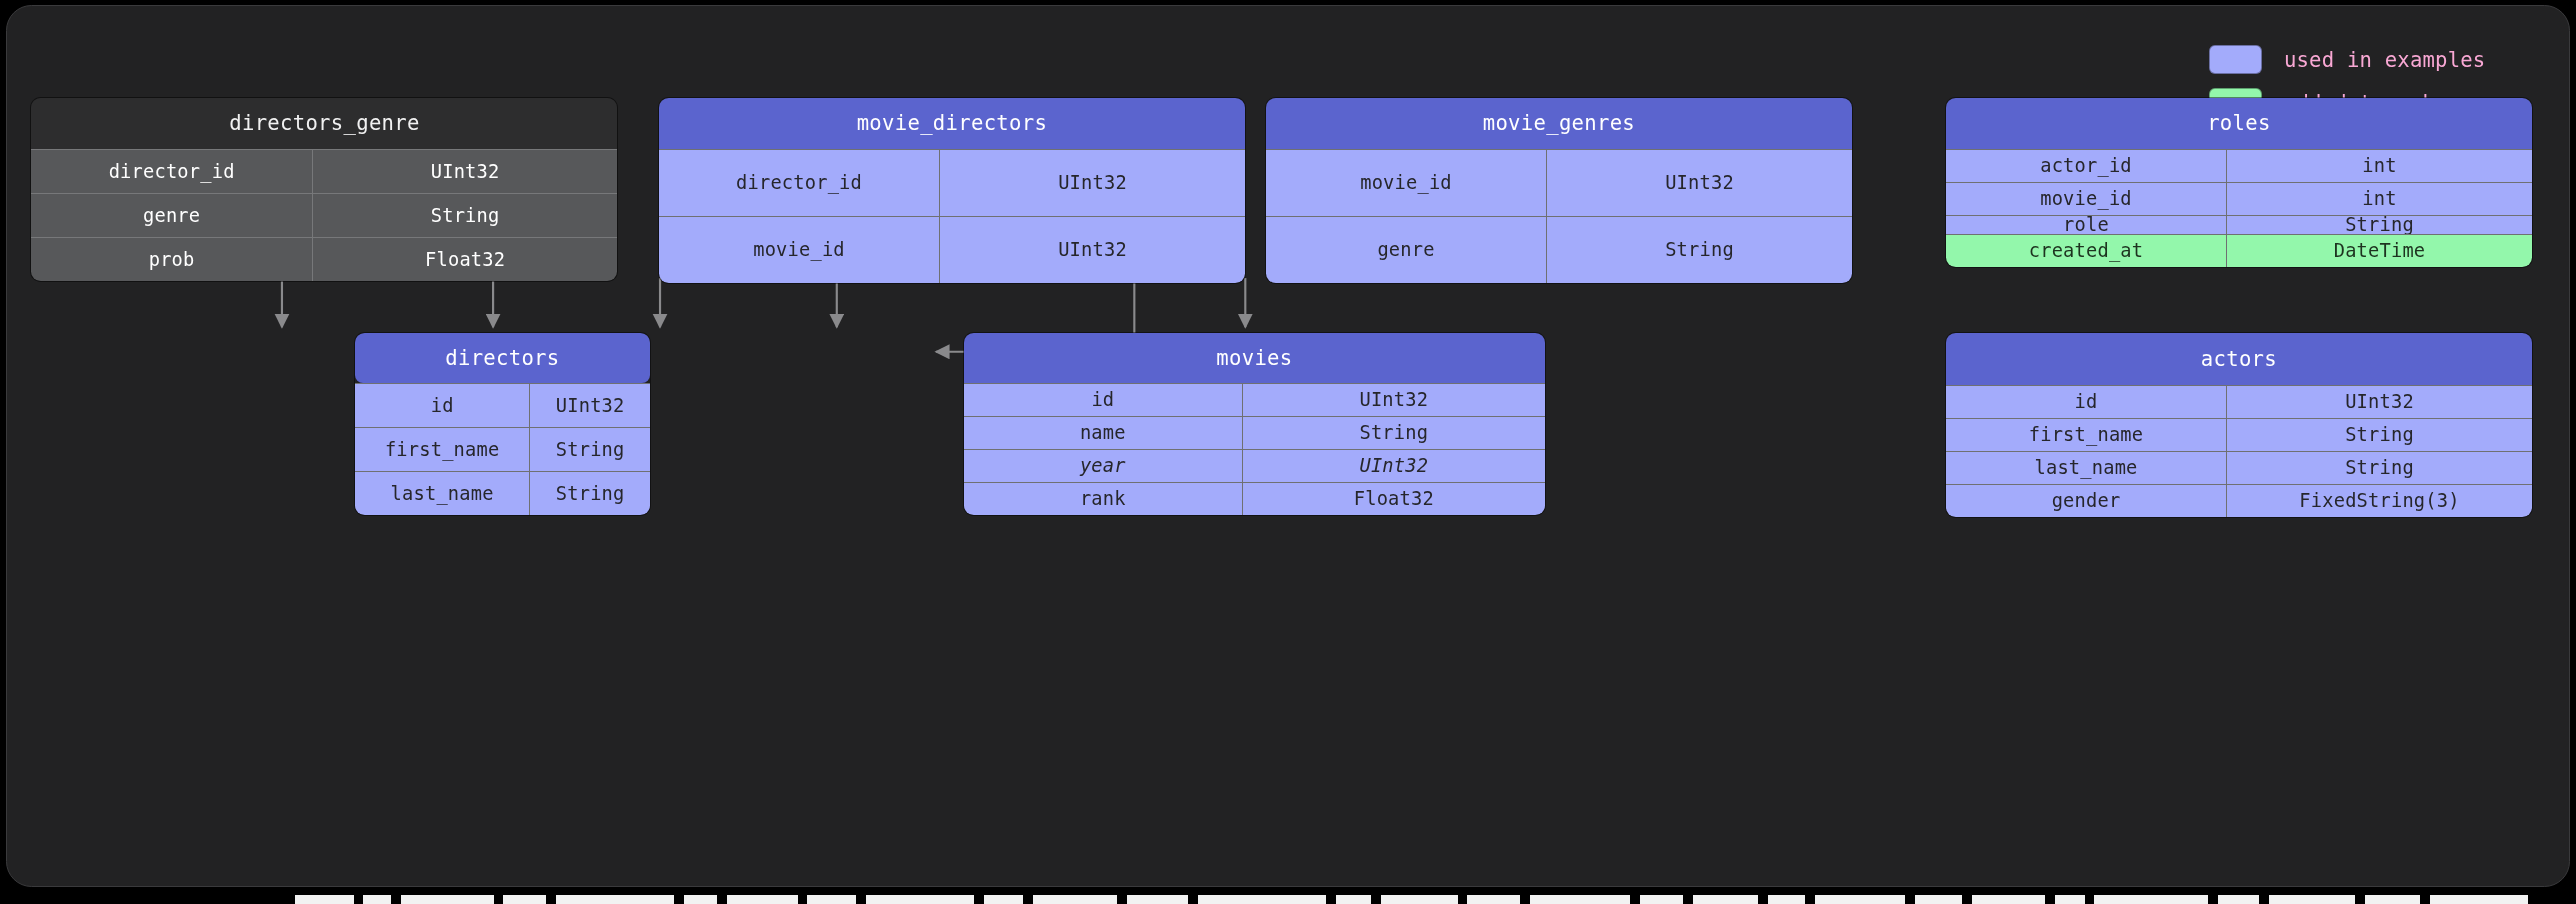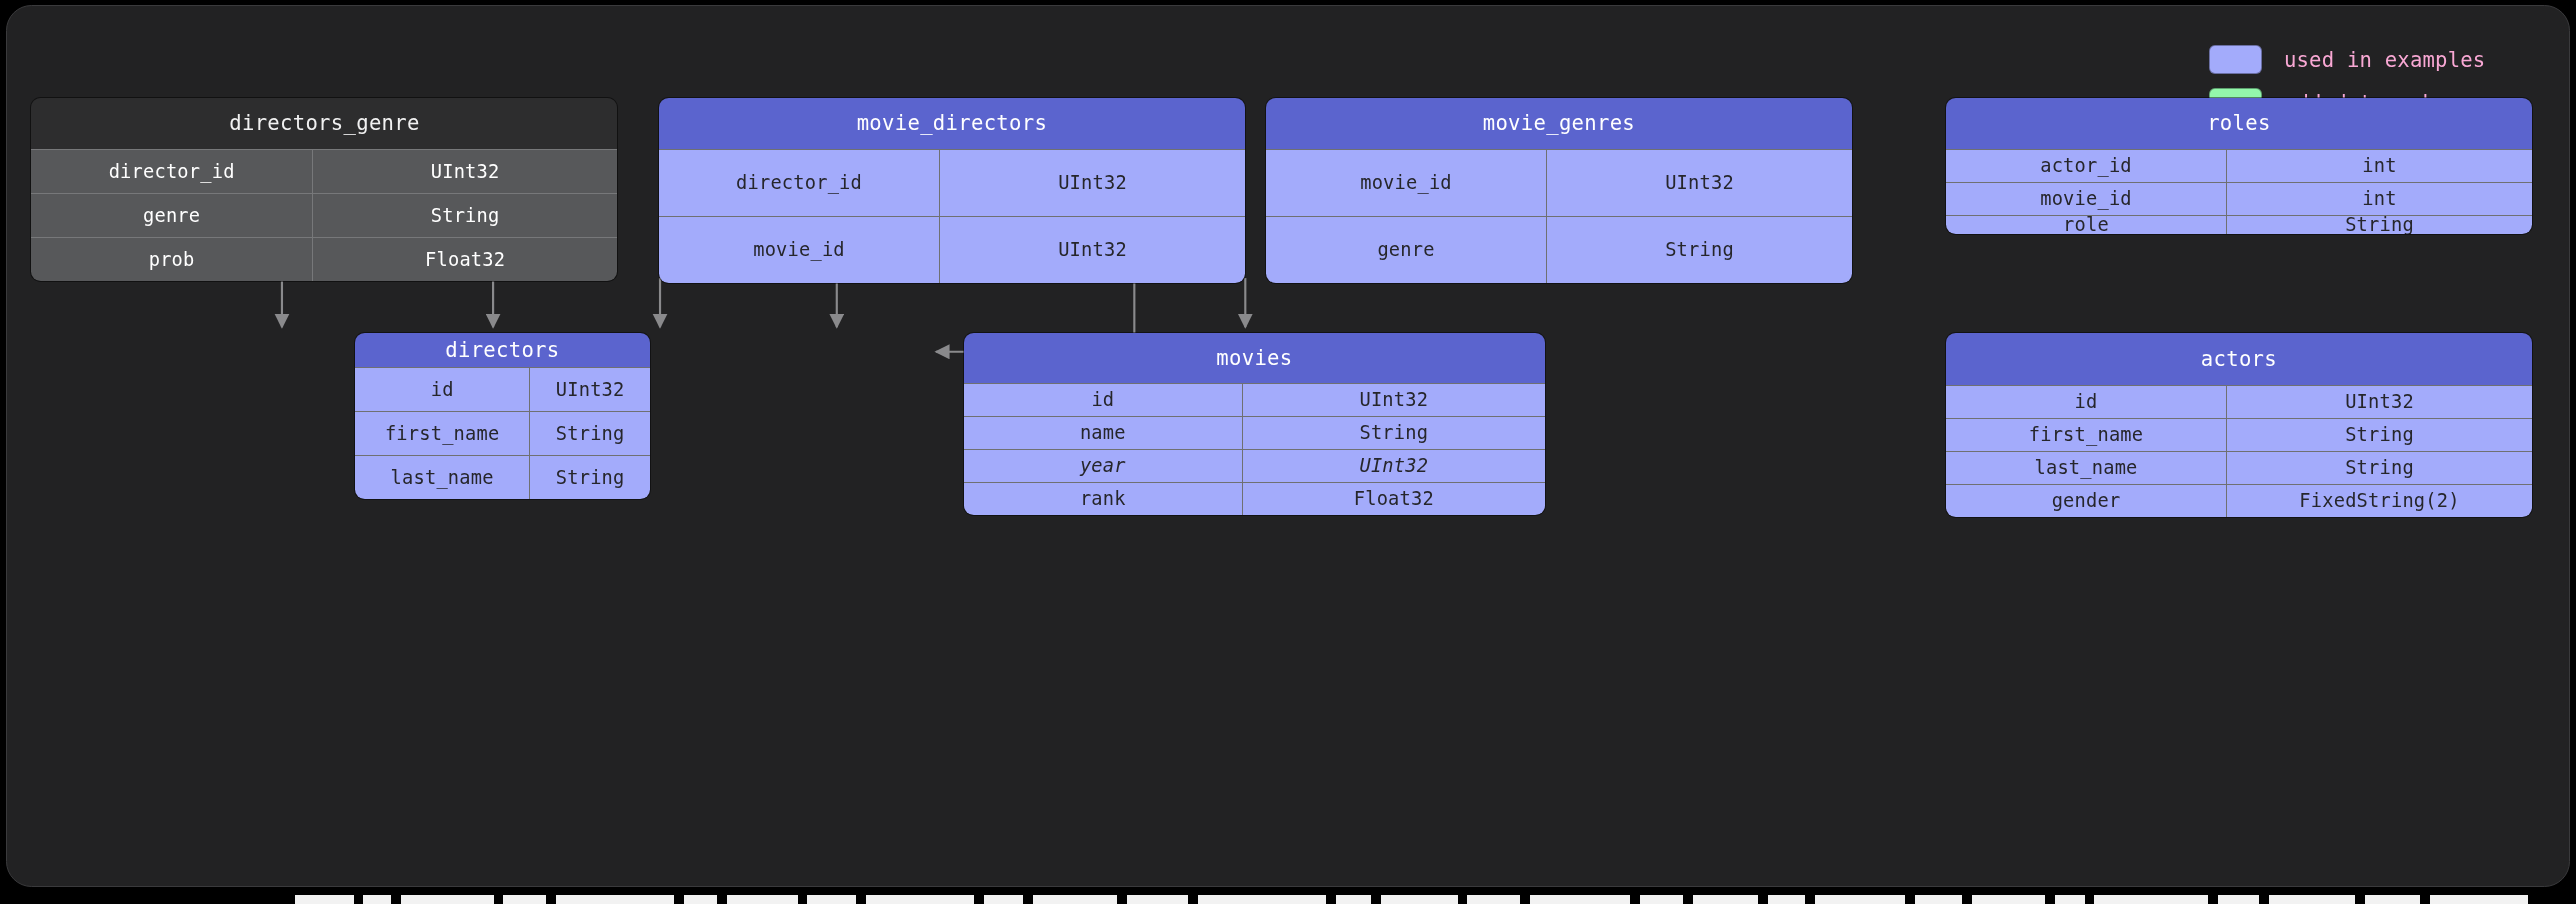--- a/index.html
+++ b/index.html
@@ -225,25 +225,29 @@
         <div class="cell cell-type">int</div>
       </div>
       <div class="tbl-row" style="height:33px;">
         <div class="cell cell-name">movie_id</div>
         <div class="cell cell-type">int</div>
       </div>
       <div class="tbl-row" style="height:19px;">
         <div class="cell cell-name">role</div>
         <div class="cell cell-type">String</div>
       </div>
+      <div class="tbl-row green" style="height:33px;">
+        <div class="cell cell-name">created_at</div>
+        <div class="cell cell-type">DateTime</div>
+      </div>
     </div>
   </div>
 
   <div class="tbl blue" style="left:348px; top:327px; width:295px;">
-    <div class="tbl-title" style="height:34px;">directors</div>
+    <div class="tbl-title" style="height:50px;border-radius:8px;">directors</div>
     <div class="tbl-rows">
       <div class="tbl-row" style="height:44px;">
         <div class="cell cell-name" style="flex:0 0 59.5%">id</div>
         <div class="cell cell-type">UInt32</div>
       </div>
       <div class="tbl-row" style="height:44px;">
         <div class="cell cell-name" style="flex:0 0 59.5%">first_name</div>
         <div class="cell cell-type">String</div>
       </div>
       <div class="tbl-row" style="height:44px;">
@@ -285,21 +289,21 @@
       <div class="tbl-row" style="height:33px;">
         <div class="cell cell-name">first_name</div>
         <div class="cell cell-type">String</div>
       </div>
       <div class="tbl-row" style="height:33px;">
         <div class="cell cell-name">last_name</div>
         <div class="cell cell-type">String</div>
       </div>
       <div class="tbl-row" style="height:33px;">
         <div class="cell cell-name">gender</div>
-        <div class="cell cell-type">FixedString(2)</div>
+        <div class="cell cell-type">FixedString(3)</div>
       </div>
     </div>
   </div>
 
 </div>
 
 <div id="bottom-strip">
   <div class="strip-seg" style="left:295px;  width:59px;"></div>
   <div class="strip-seg" style="left:363px;  width:27.5px;"></div>
   <div class="strip-seg" style="left:401px;  width:93px;"></div>

